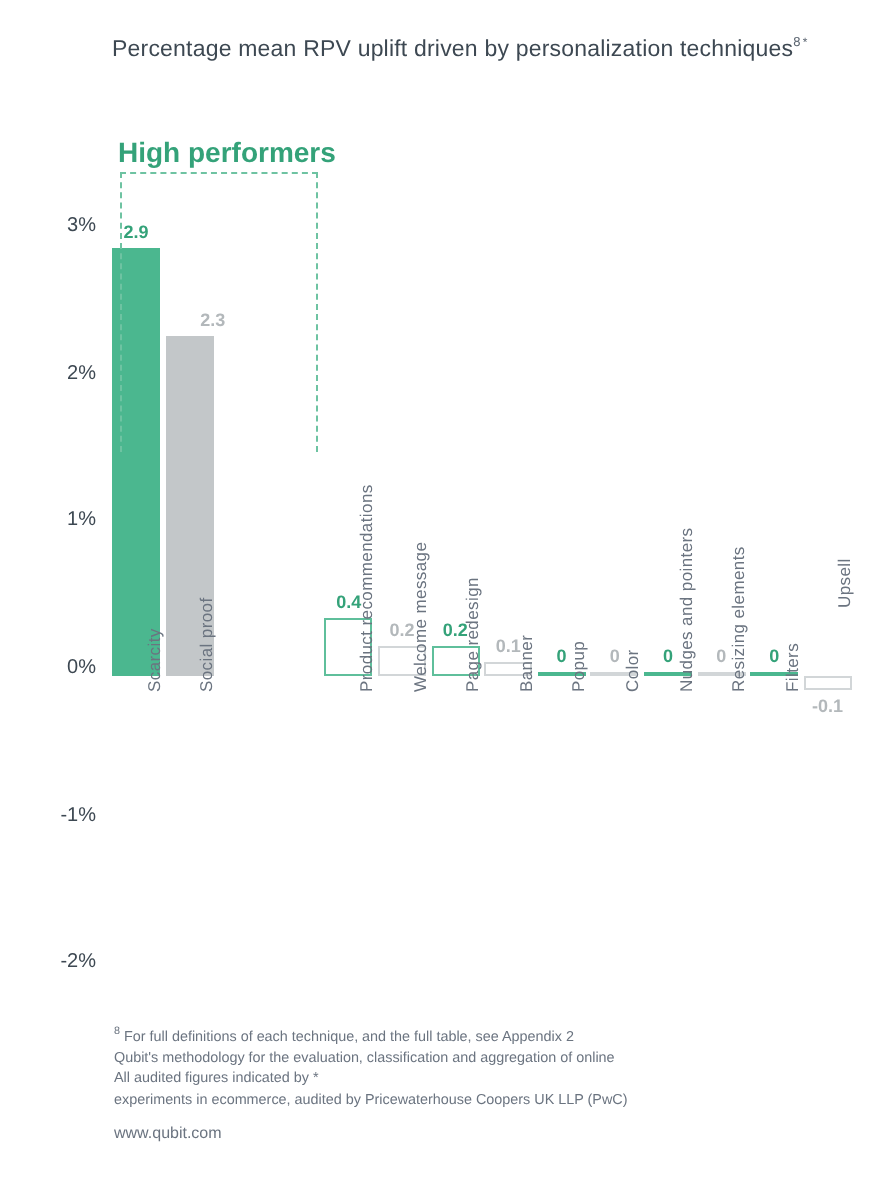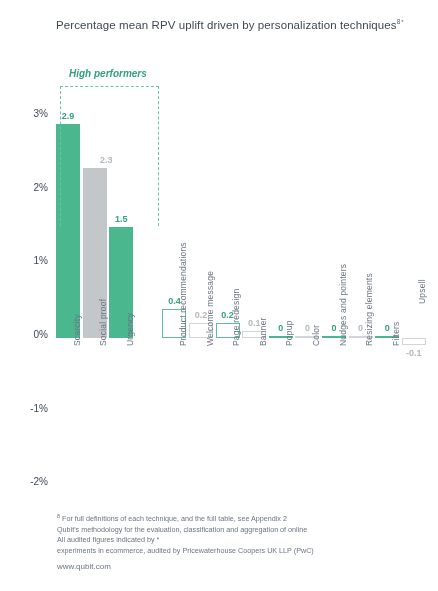--- a/index.html
+++ b/index.html
@@ -115,27 +115,26 @@
     transform: rotate(-90deg);
     letter-spacing: 0.2px;
   }
   .xlabel.above {
     color: #6b7480;
   }
 
   
   #hp-label {
     position: absolute;
-    left: 69px;
+    left: 59px;
     top: 68px;
-    font-size: 10px;
+    font-size: 14px;
     font-weight: bold;
     color: #34a279;
     white-space: nowrap;
-    font-style: italic;
   }
   #hp-bracket {
     position: absolute;
     left: 60px;
     top: 86px;
     width: 99px;
     height: 140px;
     border: 1.4px dashed #6ec3a2;
     border-bottom: none;
     box-sizing: border-box;
@@ -184,25 +183,20 @@
       <div class="bar-slot" style="left: 0px; width: 24px;">
         <div class="bar solid-green" style="top: 120.27px; height: 213.73px;"></div>
         <div class="vlabel green" style="top: 107.27px;">2.9</div>
         <div class="xlabel" style="left: 15.5px; top: 342px;">Scarcity</div>
       </div>
       <div class="bar-slot" style="left: 26.6px; width: 24px;">
         <div class="bar solid-gray" style="top: 164.49px; height: 169.51px;"></div>
         <div class="vlabel gray" style="top: 151.49px; text-align: right;">2.3</div>
         <div class="xlabel" style="left: 15.5px; top: 342px;">Social proof</div>
       </div>
-      <div class="bar-slot" style="left: 53.2px; width: 24px;">
-        <div class="bar solid-green" style="top: 223.45px; height: 110.55px;"></div>
-        <div class="vlabel green" style="top: 210.45px;">1.5</div>
-        <div class="xlabel" style="left: 15.5px; top: 342px;">Urgency</div>
-      </div>
       <div class="bar-slot" style="left: 106.4px; width: 24px;">
         <div class="bar open-green" style="top: 304.52px; height: 29.48px;"></div>
         <div class="vlabel green" style="top: 291.52px;">0.4</div>
         <div class="xlabel" style="left: 15.5px; top: 342px;">Product recommendations</div>
       </div>
       <div class="bar-slot" style="left: 133px; width: 24px;">
         <div class="bar open-gray" style="top: 319.26px; height: 14.74px;"></div>
         <div class="vlabel gray" style="top: 306.26px;">0.2</div>
         <div class="xlabel" style="left: 15.5px; top: 342px;">Welcome message</div>
       </div>

